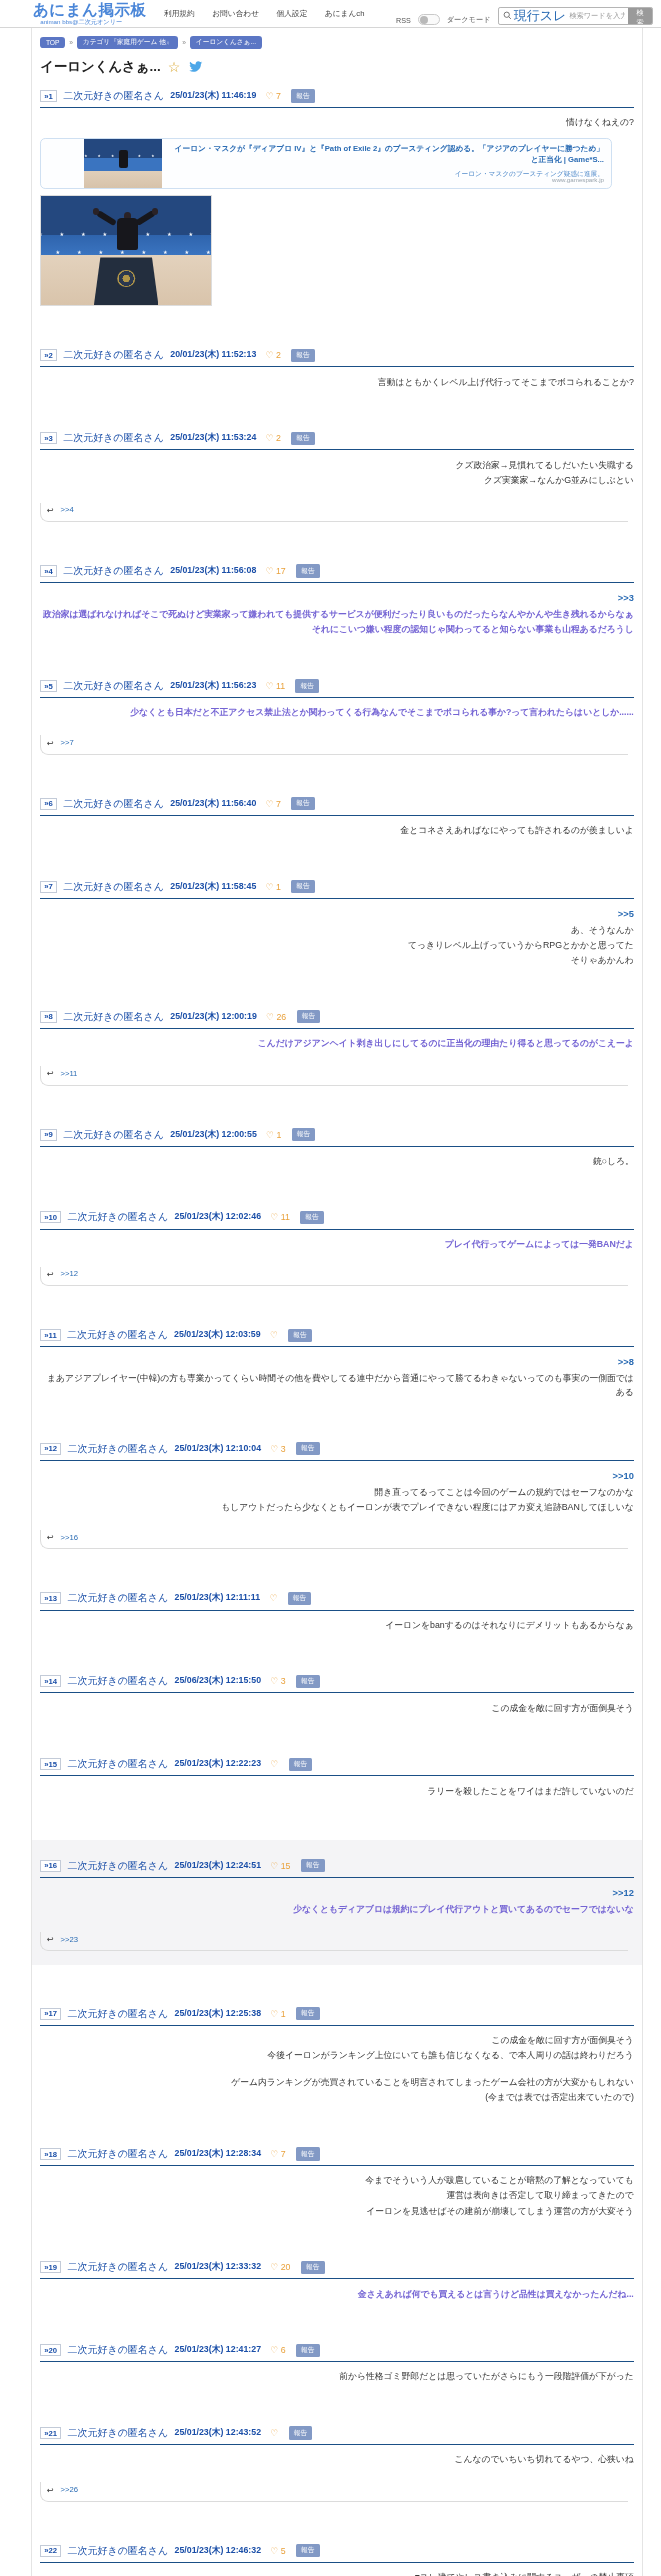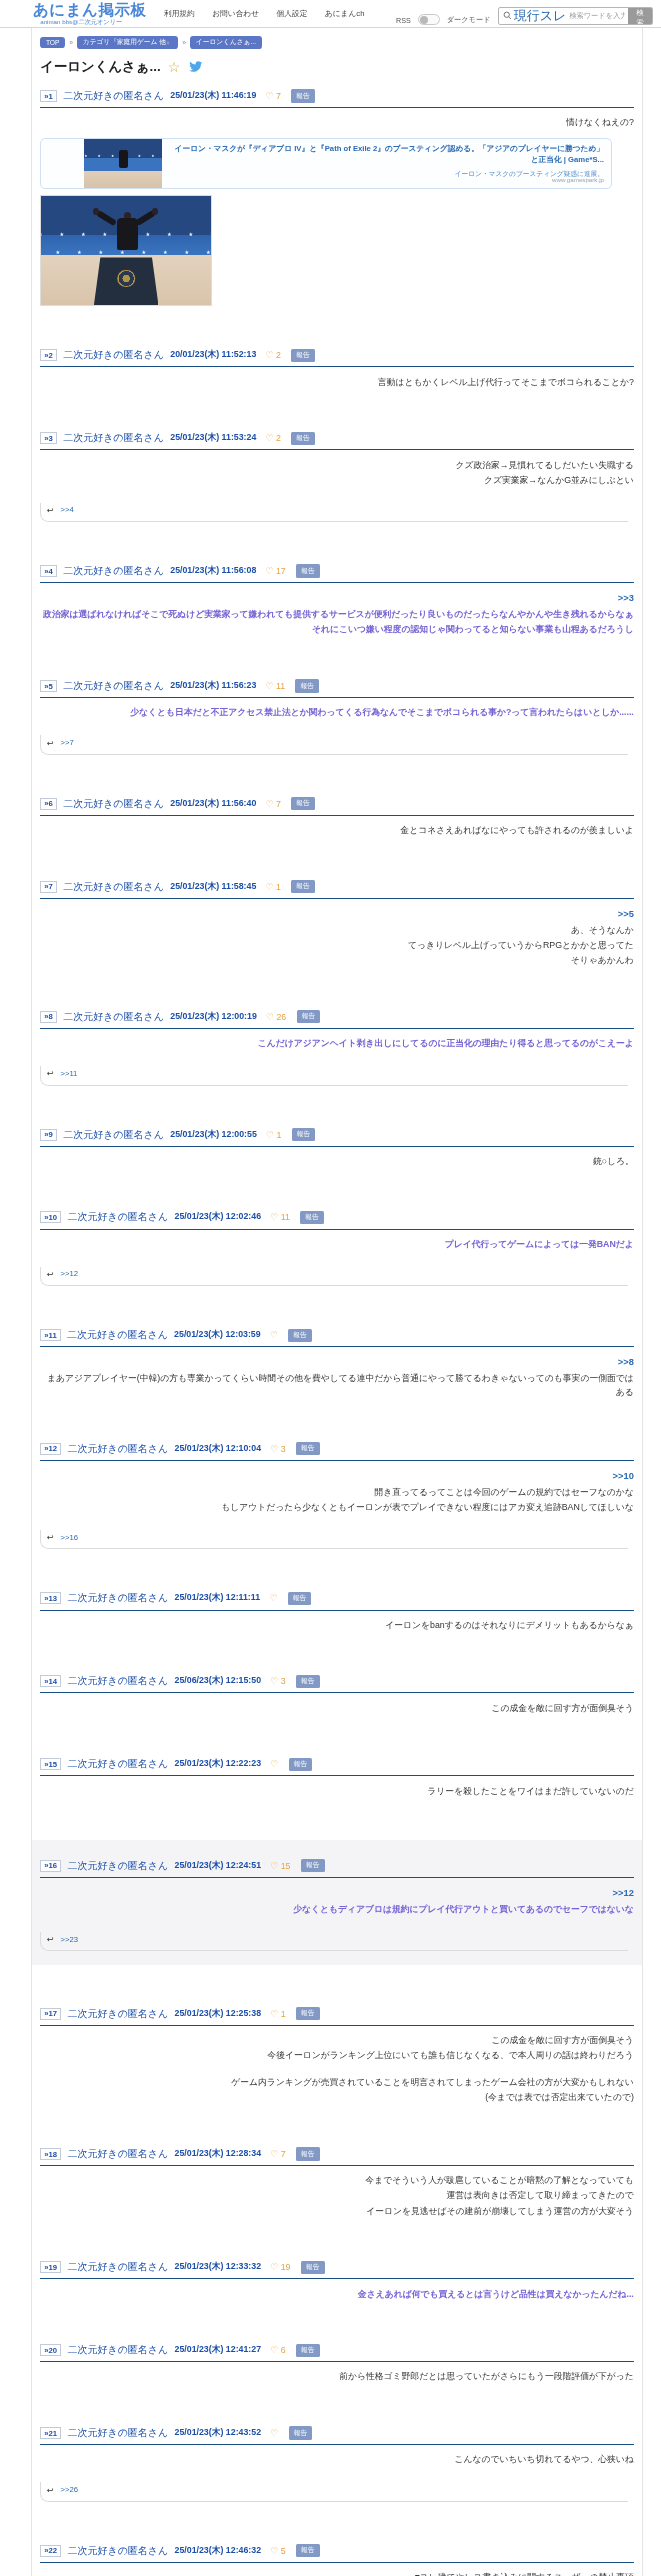--- a/index.html
+++ b/index.html
@@ -411,21 +411,21 @@
           <div class="line">今までそういう人が跋扈していることが暗黙の了解となっていても</div>
           <div class="line">運営は表向きは否定して取り締まってきたので</div>
           <div class="line">イーロンを見逃せばその建前が崩壊してしまう運営の方が大変そう</div>
         </div>
     </article>
       <article class="post">
       <div class="post-head">
         <span class="pnum">»19</span>
         <span class="pauthor">二次元好きの匿名さん</span>
         <span class="pdate">25/01/23(木) 12:33:32</span>
-        <span class="heart"><span class="heart-glyph">♡</span> <span class="like-count">19</span></span>
+        <span class="heart"><span class="heart-glyph">♡</span> <span class="like-count">20</span></span>
         <button class="report">報告</button>
       </div>
       <div class="post-body purple">
           <div class="line">金さえあれば何でも買えるとは言うけど品性は買えなかったんだね...</div>
         </div>
     </article>
       <article class="post">
       <div class="post-head">
         <span class="pnum">»20</span>
         <span class="pauthor">二次元好きの匿名さん</span>

